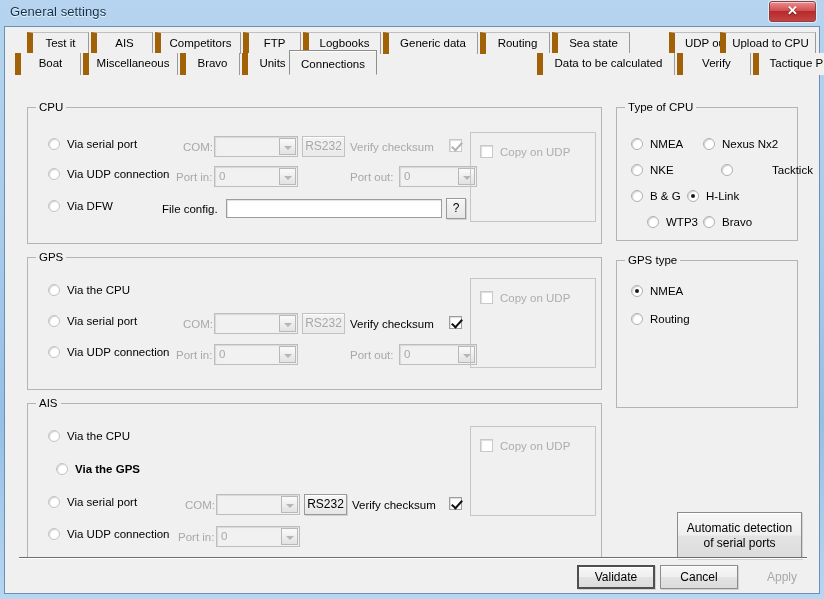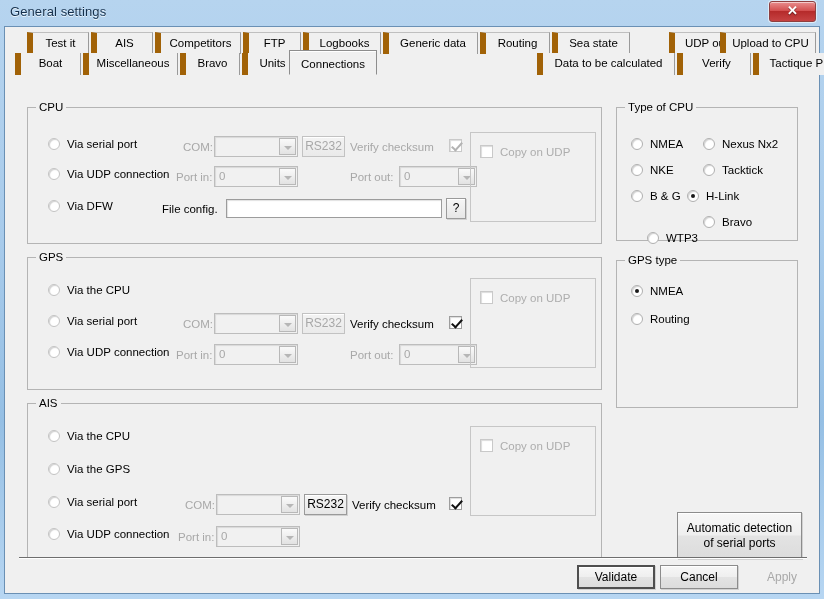--- a/index.html
+++ b/index.html
@@ -373,21 +373,21 @@
         </div>
       </div>
 
       <div class="group" style="left:12px; top:328px; width:575px; height:155px;">
         <div class="legend">AIS</div>
 
         <div class="radio dim" style="left:20px; top:26px;">
           <span class="dot"></span>
           <span class="lbl">Via the CPU</span>
         </div>
-        <div class="radio dim" style="left:20px; top:59px;">
+        <div class="radio dim" style="left:28px; top:59px;font-weight:bold;">
           <span class="dot"></span>
           <span class="lbl">Via the GPS</span>
         </div>
 
         <div class="radio dim" style="left:20px; top:92px;">
           <span class="dot"></span>
           <span class="lbl">Via serial port</span>
         </div>
         <div class="lab dim" style="left:157px; top:95px;">COM:</div>
         <div class="combo disabled" style="left:188px; top:90px; width:84px;">
@@ -427,35 +427,35 @@
         </div>
         <div class="radio" style="left:86px; top:30px;">
           <span class="dot"></span>
           <span class="lbl">Nexus Nx2</span>
         </div>
 
         <div class="radio" style="left:14px; top:56px;">
           <span class="dot"></span>
           <span class="lbl">NKE</span>
         </div>
-        <div class="radio" style="left:86px; top:56px;">
+        <div class="radio" style="left:104px; top:56px;gap:32px;">
           <span class="dot"></span>
           <span class="lbl">Tacktick</span>
         </div>
 
         <div class="radio" style="left:14px; top:82px;">
           <span class="dot"></span>
           <span class="lbl">B &amp; G</span>
         </div>
         <div class="radio on" style="left:70px; top:82px;text-align:center;">
           <span class="dot"></span>
           <span class="lbl">H-Link</span>
         </div>
 
-        <div class="radio" style="left:14px; top:124px;padding-left:16px;">
+        <div class="radio" style="left:14px; top:108px;padding-left:16px;">
           <span class="dot"></span>
           <span class="lbl">WTP3</span>
         </div>
         <div class="radio" style="left:86px; top:108px;">
           <span class="dot"></span>
           <span class="lbl">Bravo</span>
         </div>
       </div>
 
       <div class="group" style="left:601px; top:185px; width:182px; height:148px;">

